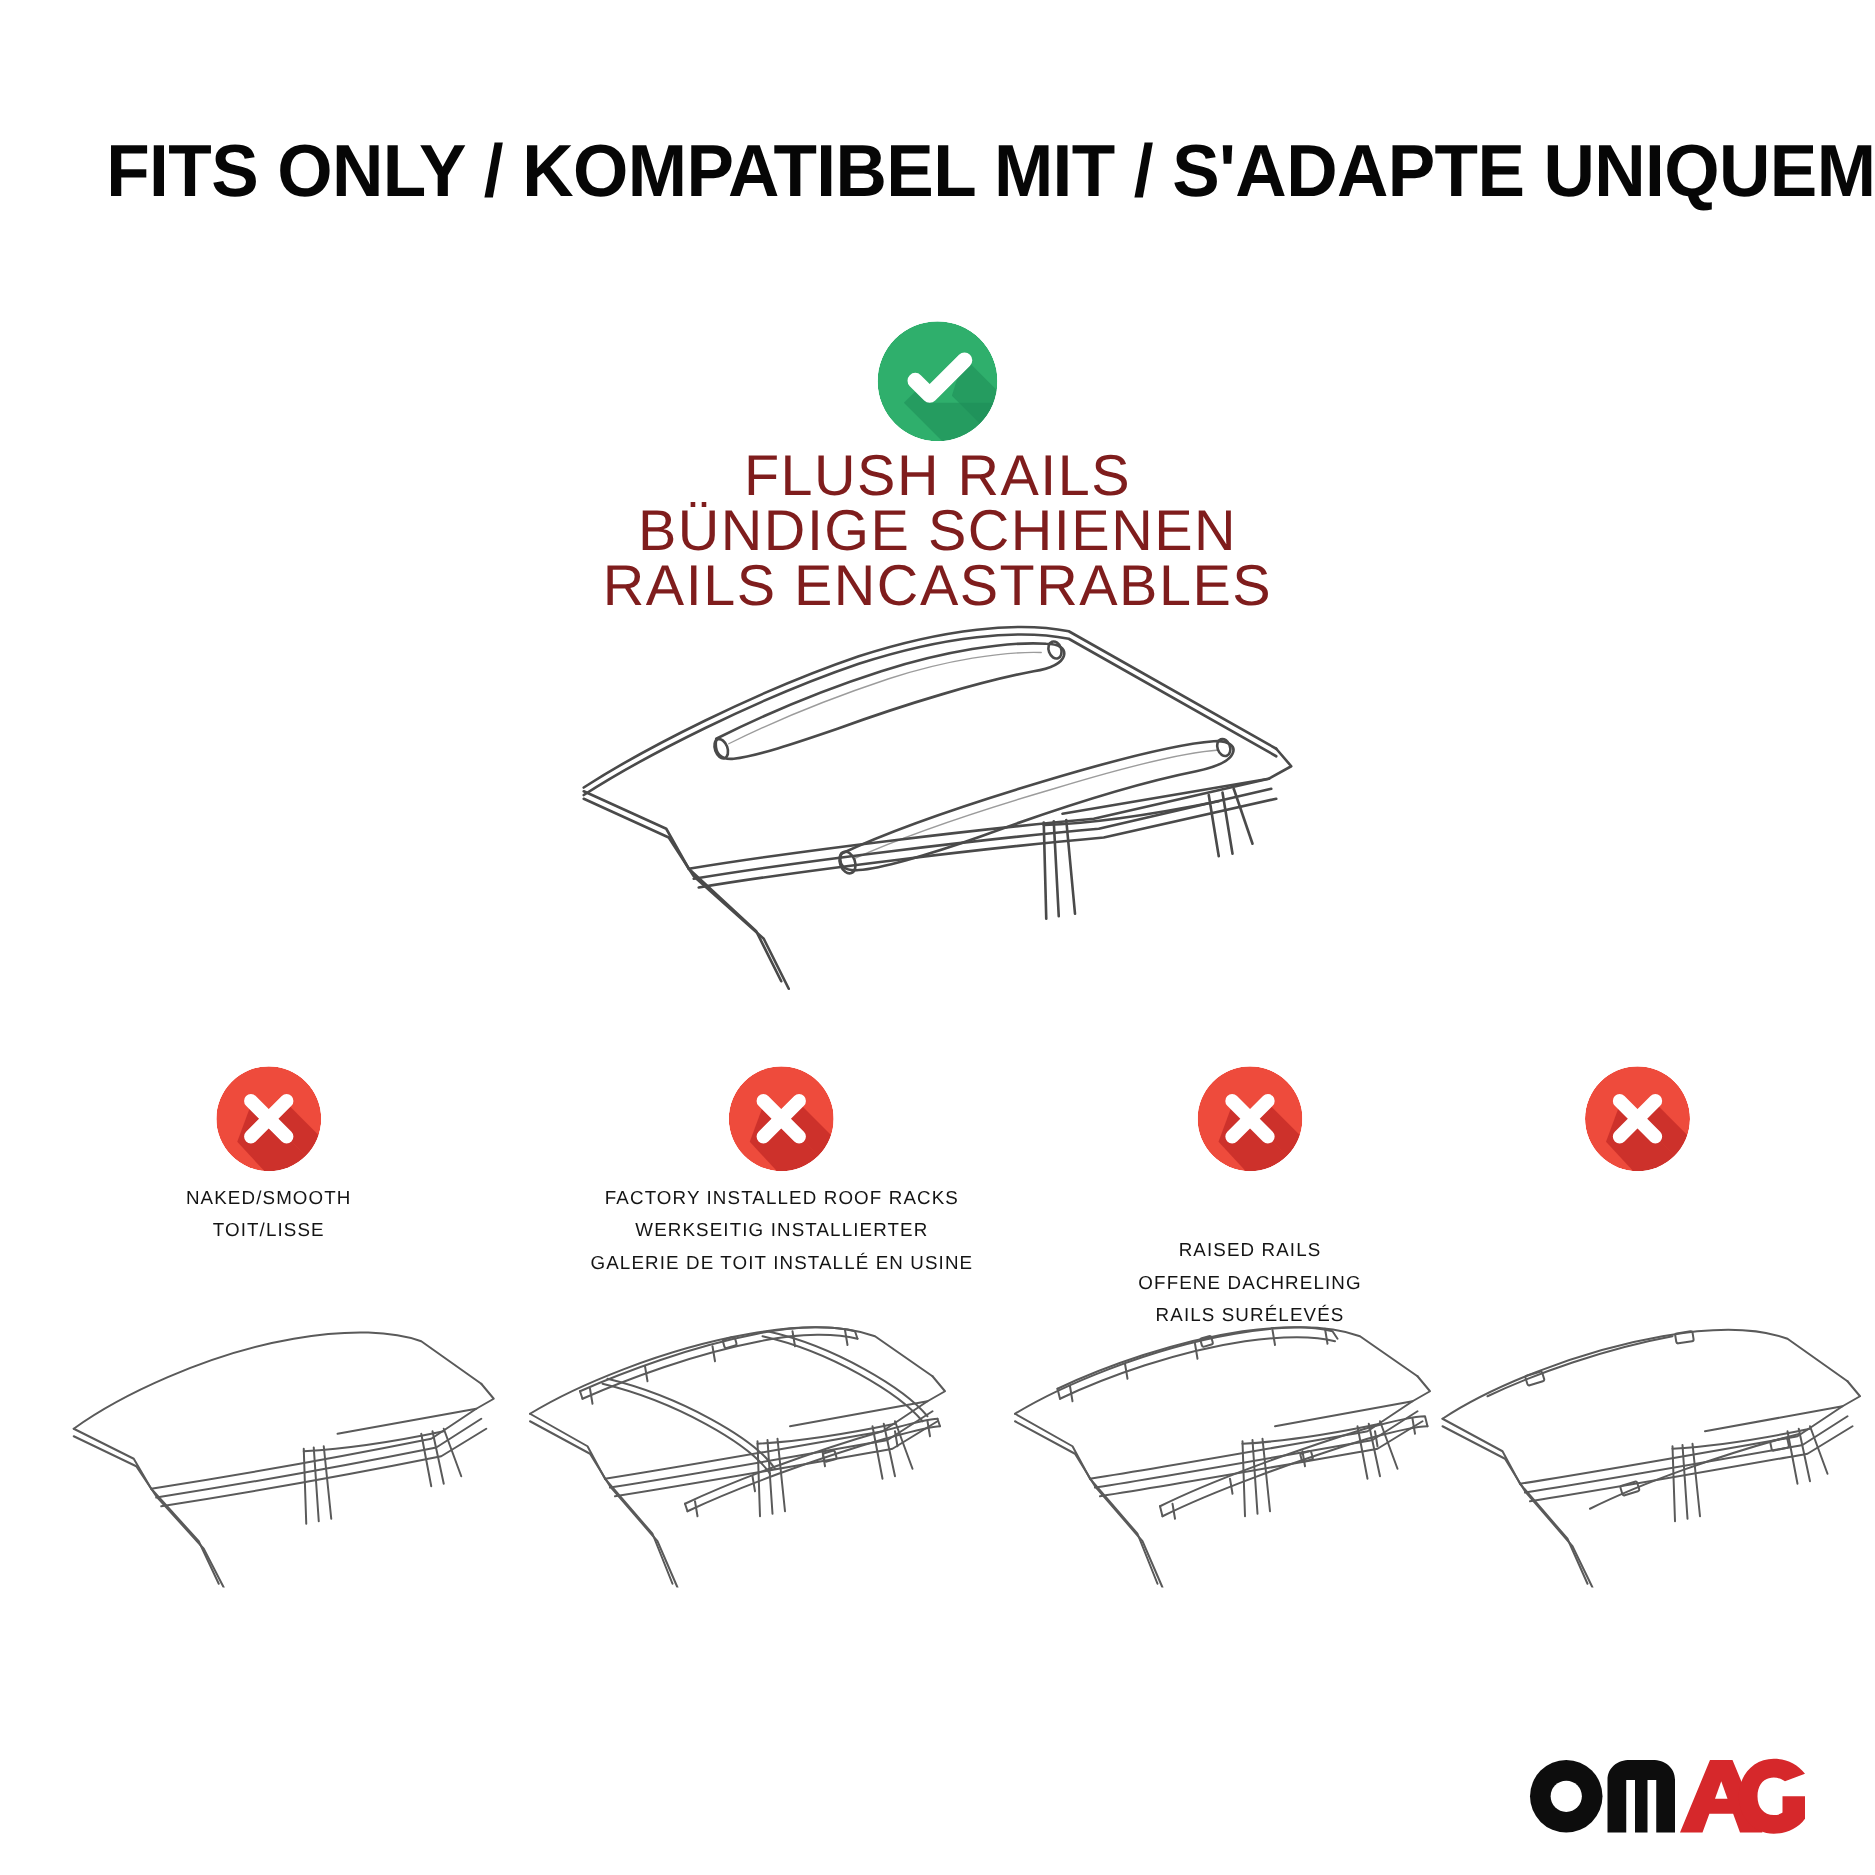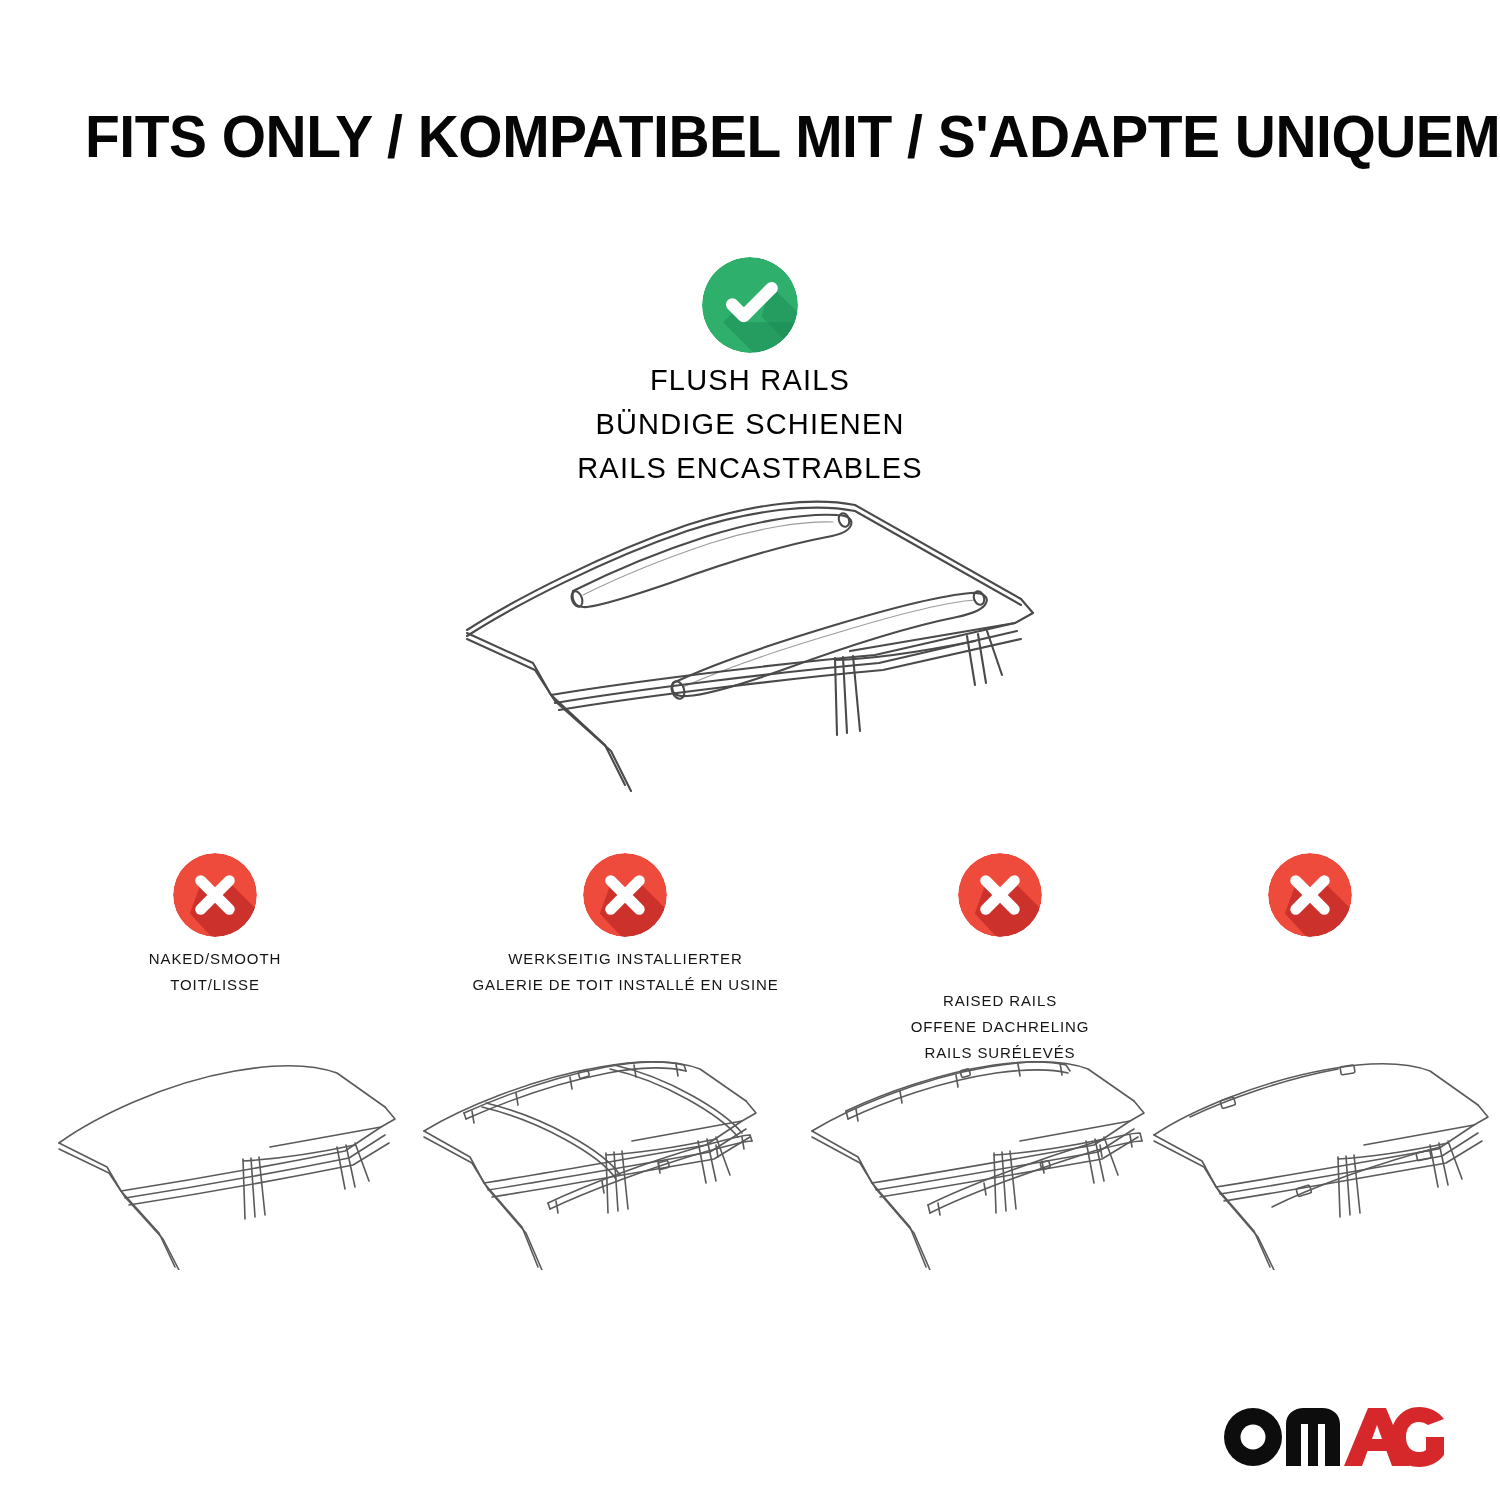--- a/index.html
+++ b/index.html
@@ -61,24 +61,24 @@
 
   
   #flush-caption {
     position: absolute;
     left: 250px;
     top: 358px;
     width: 1000px;
     text-align: center;
     font-family: "Liberation Sans", sans-serif;
     font-weight: 400;
-    font-size: 29px;
+    font-size: 46px;
     line-height: 44px;
     letter-spacing: 1.2px;
-    color: #000000;
+    color: #7f1d1d;
   }
   #flush-caption div { white-space: nowrap; }
 
   
   #flush-illustration {
     position: absolute;
     left: 455px;
     top: 495px;
     width: 600px;
     height: 300px;
@@ -273,20 +273,21 @@
       </g>
     </svg>
   </div>
 
   <div id="col-caption-1" class="col-caption">
     <div>NAKED/SMOOTH</div>
     <div>TOIT/LISSE</div>
   </div>
 
   <div id="col-caption-2" class="col-caption">
+    <div>FACTORY INSTALLED ROOF RACKS</div>
     <div>WERKSEITIG INSTALLIERTER</div>
     <div>GALERIE DE TOIT INSTALLÉ EN USINE</div>
   </div>
 
   <div id="col-caption-3" class="col-caption">
     <div>RAISED RAILS</div>
     <div>OFFENE DACHRELING</div>
     <div>RAILS SURÉLEVÉS</div>
   </div>
 

